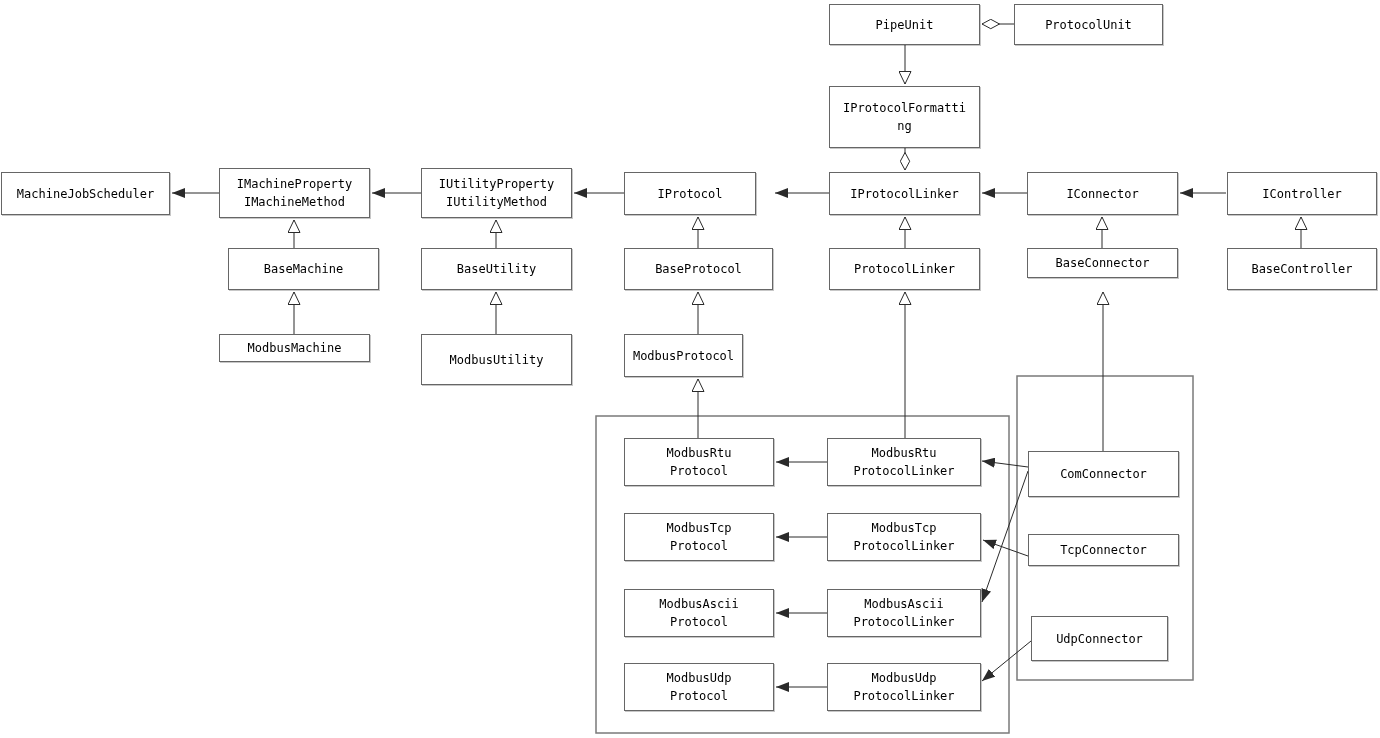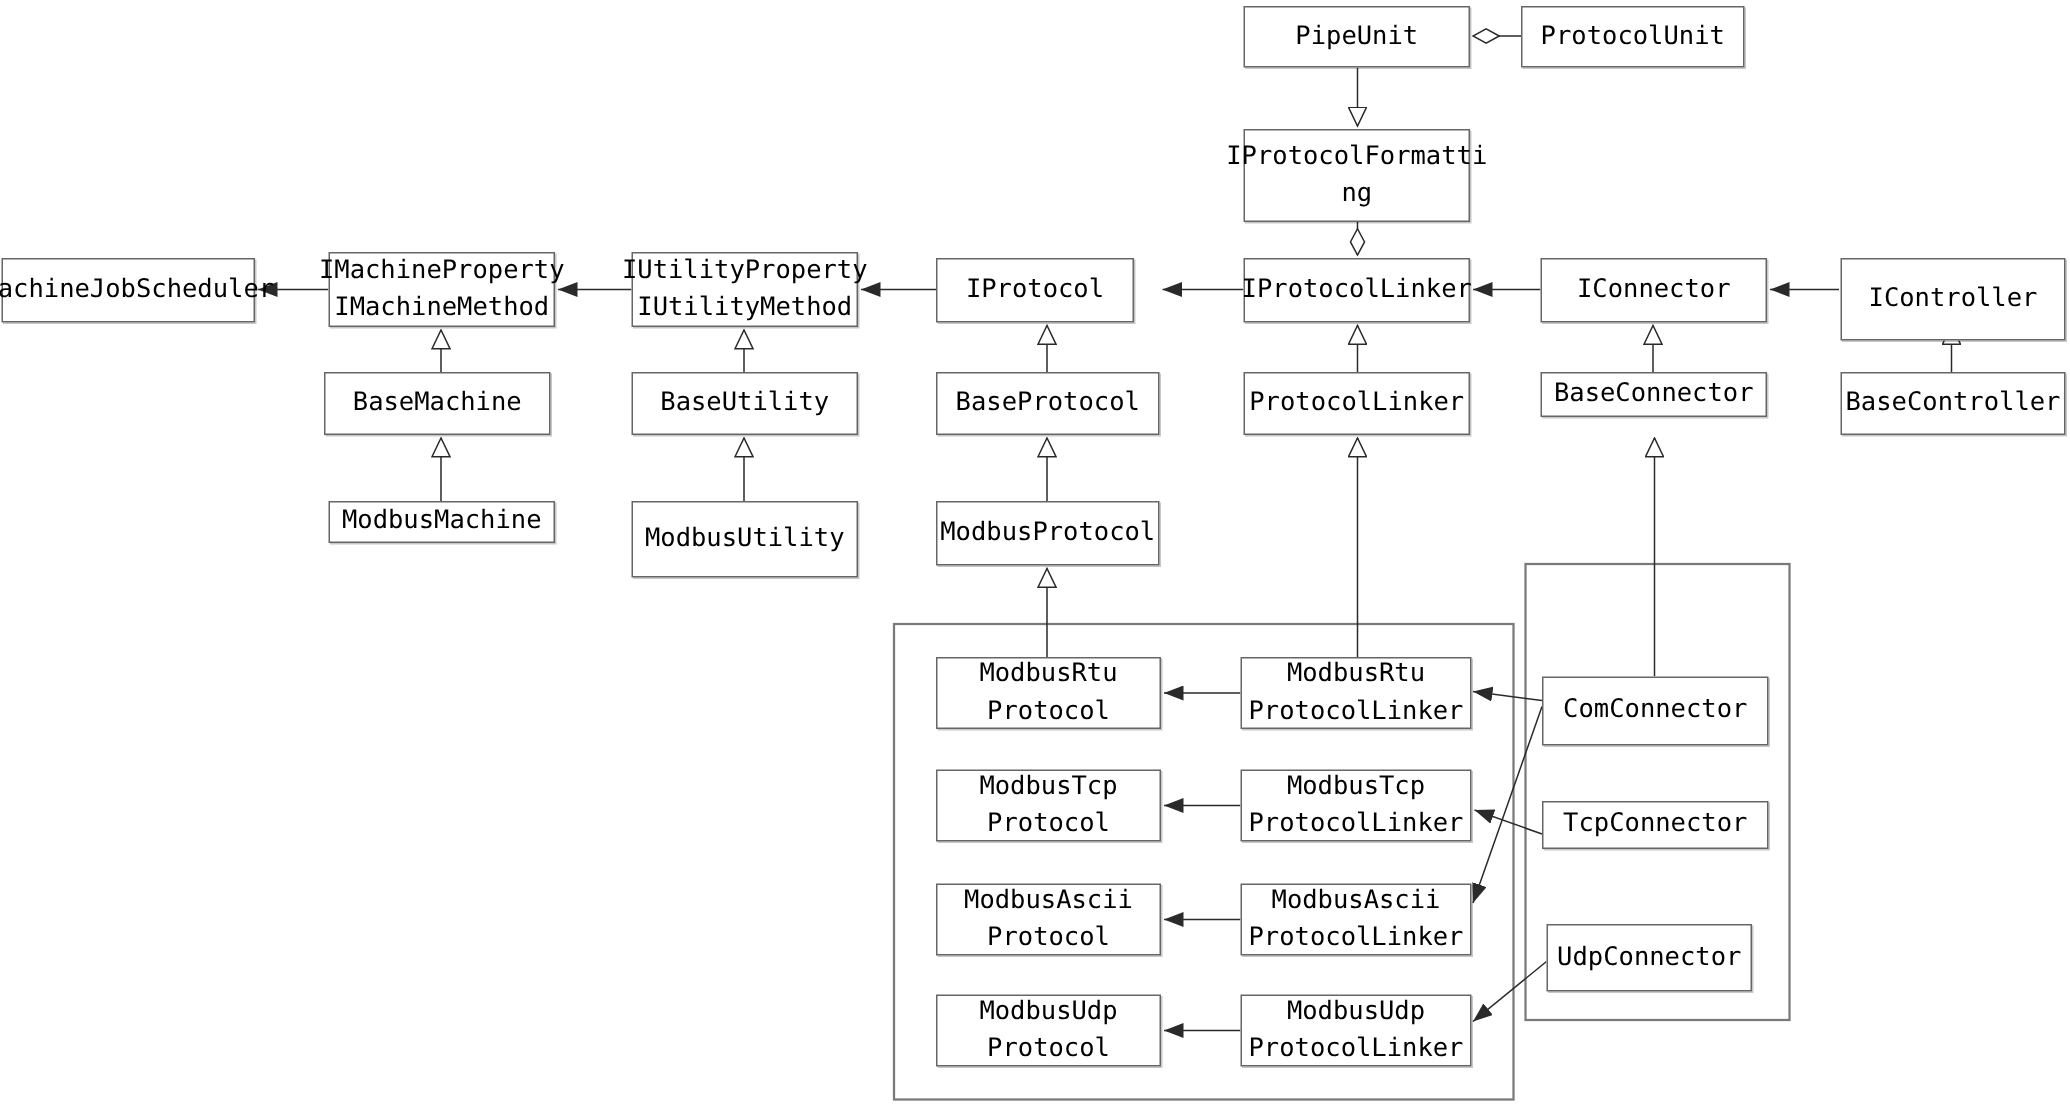--- a/index.html
+++ b/index.html
@@ -2,21 +2,21 @@
 <html><head>
 <meta charset="utf-8">
 <style>
   html,body{margin:0;padding:0;background:#ffffff;}
   #canvas{position:relative;width:1380px;height:738px;background:#ffffff;overflow:hidden;
           font-family:"DejaVu Sans Mono","Liberation Mono",monospace;}
   #edges{position:absolute;left:0;top:0;width:1380px;height:738px;}
   .box{position:absolute;box-sizing:border-box;background:#ffffff;border:1px solid #666666;
        box-shadow:1px 1px 0 rgba(0,0,0,0.22);
        display:flex;align-items:center;justify-content:center;text-align:center;
-       font-size:17px;line-height:1.5;color:#000000;white-space:pre-line;}
+       font-size:12px;line-height:1.5;color:#000000;white-space:pre-line;}
 </style>
 </head>
 <body>
 
 <div id="canvas">
 
   <svg id="edges" width="1380" height="738" viewBox="0 0 1380 738" xmlns="http://www.w3.org/2000/svg">
     <defs>
       <marker id="arrow-filled" viewBox="0 0 13 10" refX="13" refY="5" markerUnits="userSpaceOnUse" markerWidth="13" markerHeight="10" orient="auto">
         <path d="M0,0 L13,5 L0,10 Z" fill="#2a2a2a"></path>
@@ -79,32 +79,32 @@
 ng</div>
 
   <div class="box" style="left:219px;top:168px;width:151px;height:50px">IMachineProperty
 IMachineMethod</div>
   <div class="box" style="left:1px;top:172px;width:169px;height:43px">MachineJobScheduler</div>
   <div class="box" style="left:421px;top:168px;width:151px;height:50px">IUtilityProperty
 IUtilityMethod</div>
   <div class="box" style="left:624px;top:172px;width:132px;height:43px">IProtocol</div>
   <div class="box" style="left:829px;top:172px;width:151px;height:43px">IProtocolLinker</div>
   <div class="box" style="left:1027px;top:172px;width:151px;height:43px">IConnector</div>
-  <div class="box" style="left:1227px;top:172px;width:150px;height:55px">IController</div>
+  <div class="box" style="left:1227px;top:172px;width:150px;height:43px">IController</div>
 
-  <div class="box" style="left:216px;top:248px;width:151px;height:42px">BaseMachine</div>
+  <div class="box" style="left:228px;top:248px;width:151px;height:42px">BaseMachine</div>
   <div class="box" style="left:421px;top:248px;width:151px;height:42px">BaseUtility</div>
   <div class="box" style="left:624px;top:248px;width:149px;height:42px">BaseProtocol</div>
   <div class="box" style="left:829px;top:248px;width:151px;height:42px">ProtocolLinker</div>
   <div class="box" style="left:1027px;top:248px;width:151px;height:30px">BaseConnector</div>
   <div class="box" style="left:1227px;top:248px;width:150px;height:42px">BaseController</div>
 
   <div class="box" style="left:219px;top:334px;width:151px;height:28px">ModbusMachine</div>
   <div class="box" style="left:421px;top:334px;width:151px;height:51px">ModbusUtility</div>
-  <div class="box" style="left:624px;top:334px;width:149px;height:43px">ModbusProtocol</div>
+  <div class="box" style="left:624px;top:334px;width:119px;height:43px">ModbusProtocol</div>
 
   <div class="box" style="left:624px;top:438px;width:150px;height:48px">ModbusRtu
 Protocol</div>
   <div class="box" style="left:624px;top:513px;width:150px;height:48px">ModbusTcp
 Protocol</div>
   <div class="box" style="left:624px;top:589px;width:150px;height:48px">ModbusAscii
 Protocol</div>
   <div class="box" style="left:624px;top:663px;width:150px;height:48px">ModbusUdp
 Protocol</div>
 

